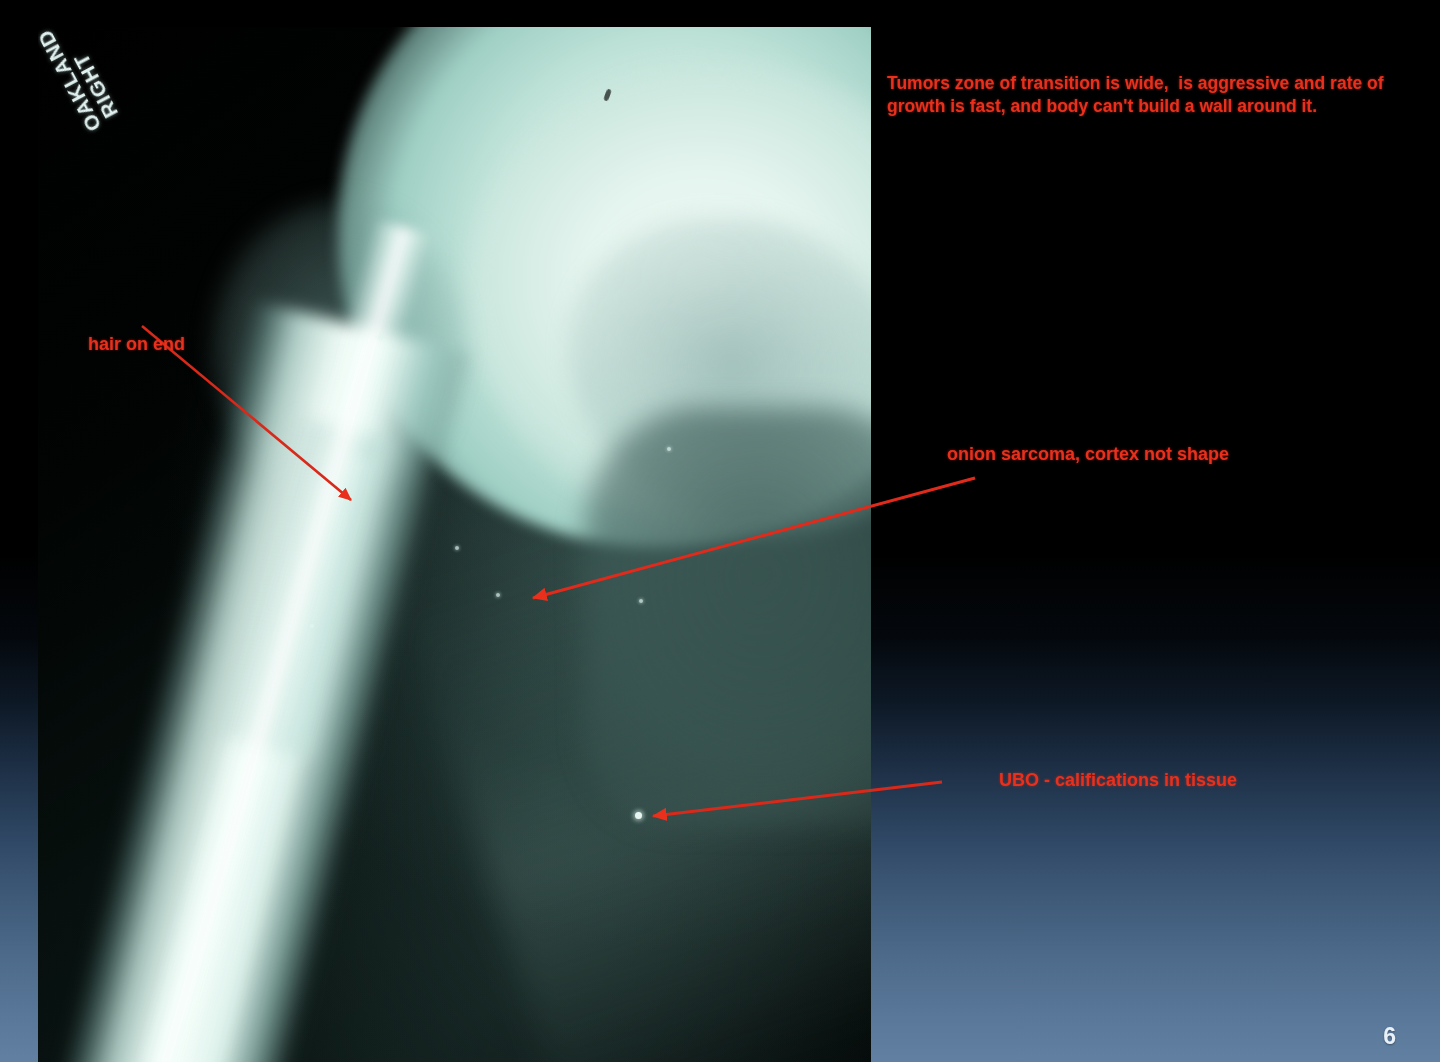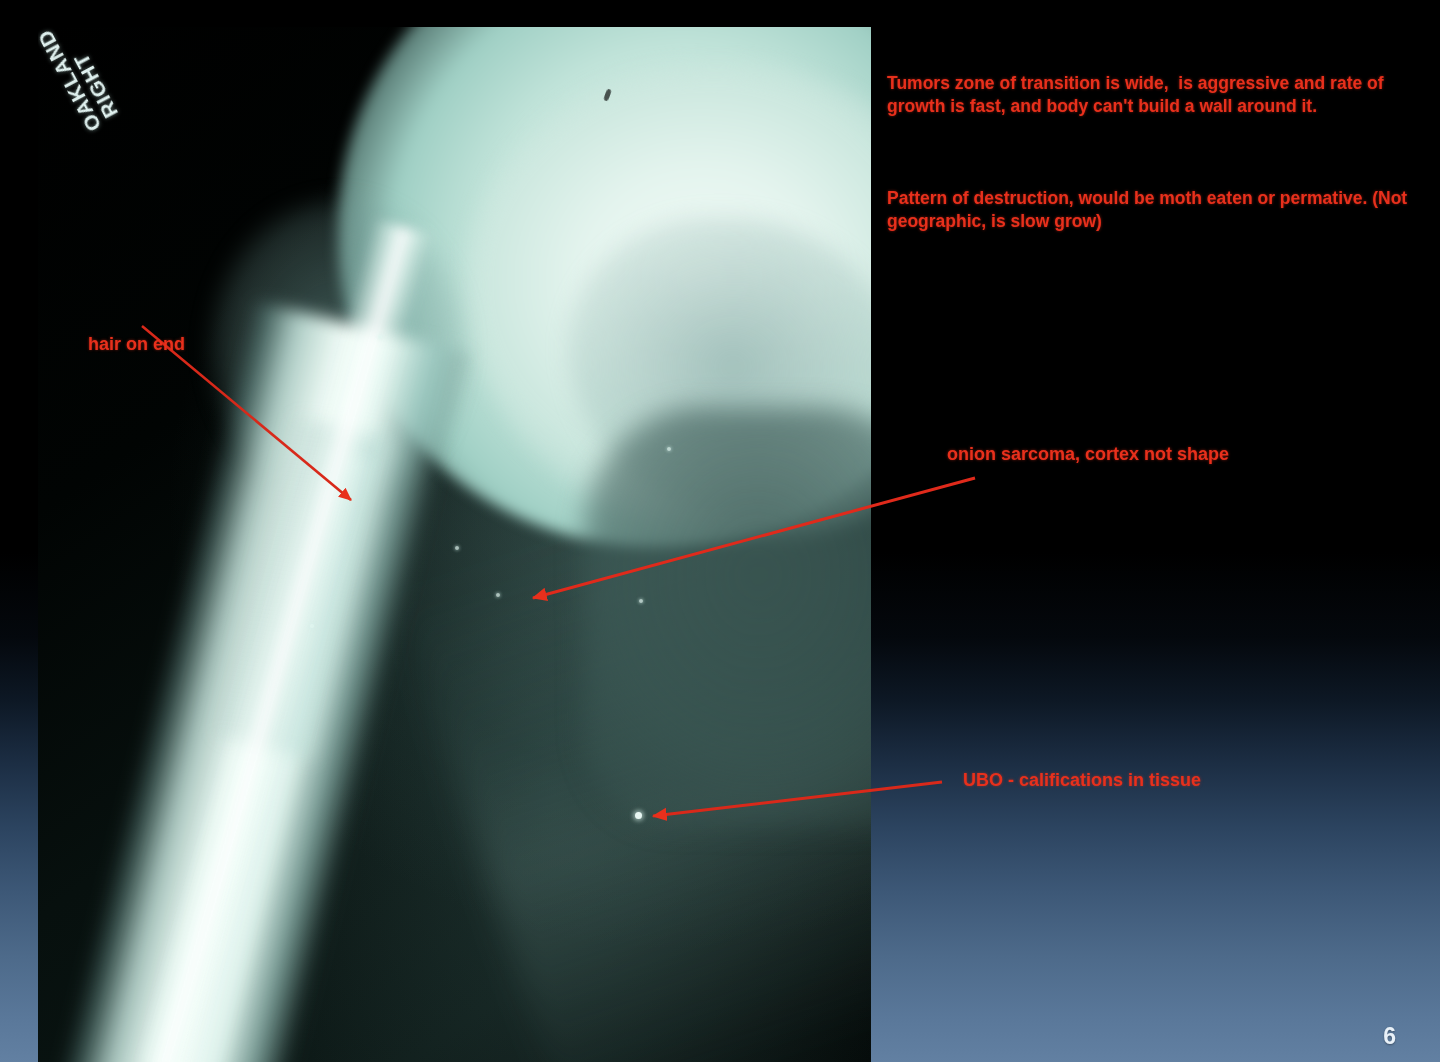--- a/index.html
+++ b/index.html
@@ -244,21 +244,21 @@
     top: 298px;
     font-size: 18px;
     margin-top: 36px;
   }
   #label-onion {
     left: 947px;
     top: 444px;
     font-size: 18px;
   }
   #label-ubo {
-    left: 963px;
+    left: 999px;
     top: 770px;
     font-size: 18px;
   }
 
   
   #page-number {
     position: absolute;
     right: 44px;
     bottom: 12px;
     color: #e9f1f8;
@@ -306,21 +306,20 @@
         <path d="M5,3 L0,0.75 L0,5.25 Z" fill="#e8301c"></path>
       </marker>
     </defs>
     <line x1="142" y1="326" x2="351" y2="500" stroke="#d8291a" stroke-width="2.6" marker-end="url(#ah)"></line>
     <line x1="975" y1="478" x2="533" y2="598" stroke="#e02a1b" stroke-width="3" marker-end="url(#ah)"></line>
     <line x1="942" y1="782" x2="653" y2="816" stroke="#d9291a" stroke-width="3" marker-end="url(#ah)"></line>
   </svg>
 
   <div id="note-block" class="note">
     <p>Tumors zone of transition is wide,  is aggressive and rate of growth is fast, and body can't build a wall around it.</p>
-    <p>Pattern of destruction, would be moth eaten or permative. (Not geographic, is slow grow)</p>
   </div>
 
   <div id="label-hair" class="note">hair on end</div>
   <div id="label-onion" class="note">onion sarcoma, cortex not shape</div>
   <div id="label-ubo" class="note">UBO - califications in tissue</div>
 
   <div id="page-number">6</div>
 
 </div>
 

